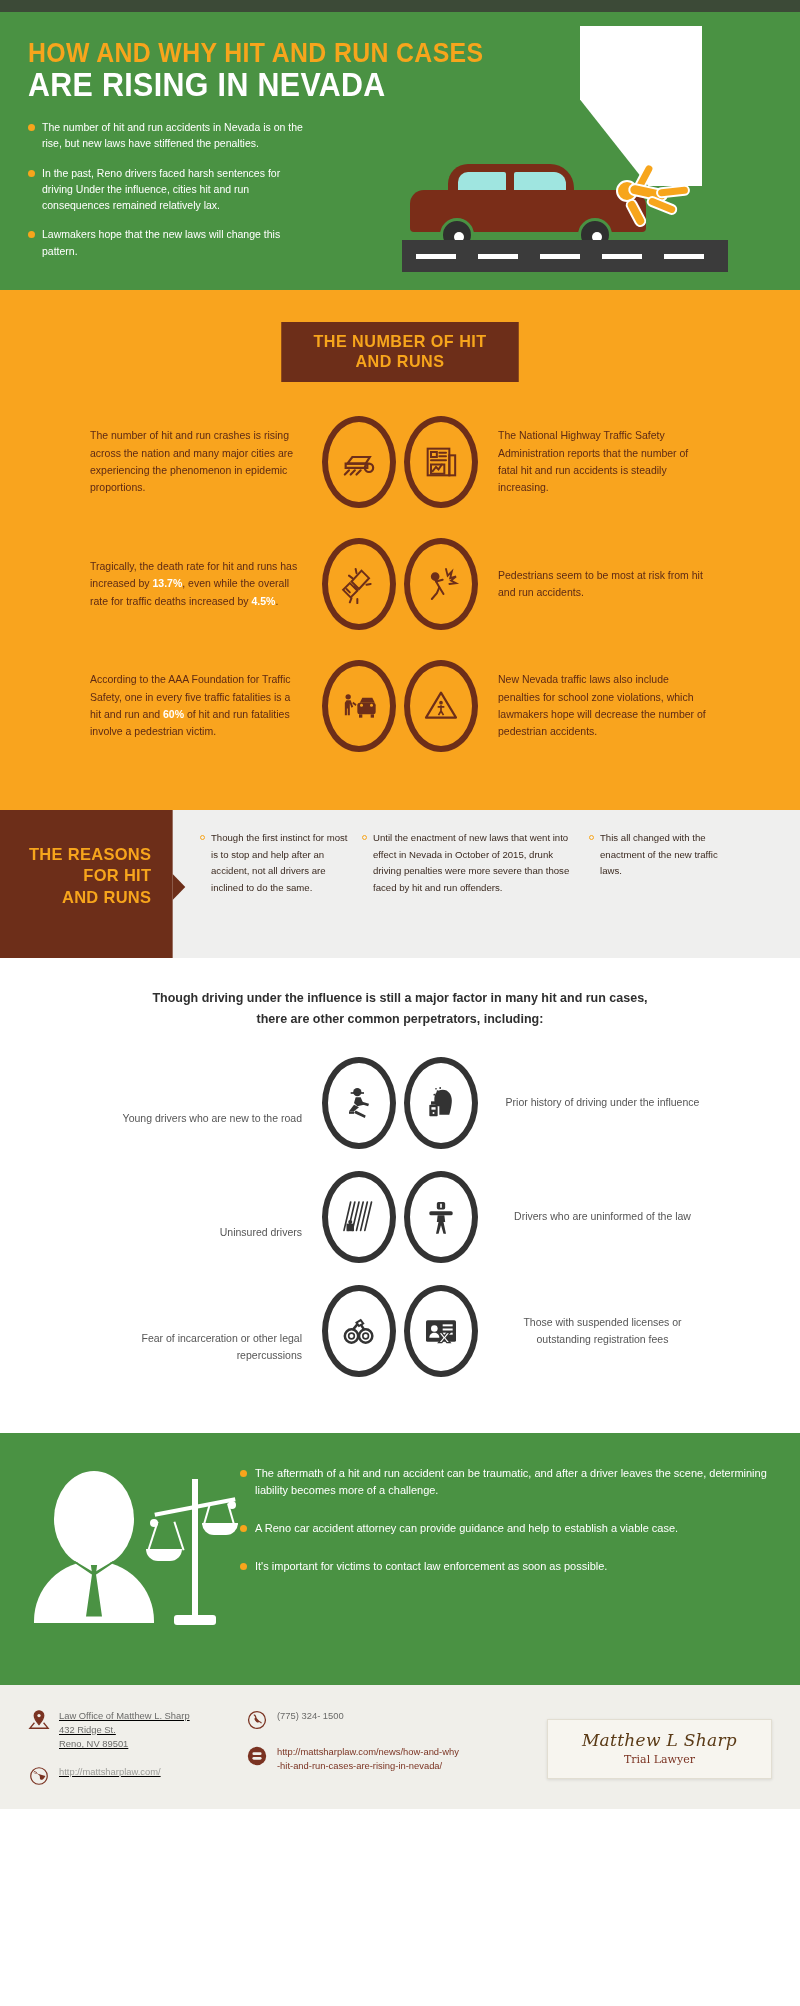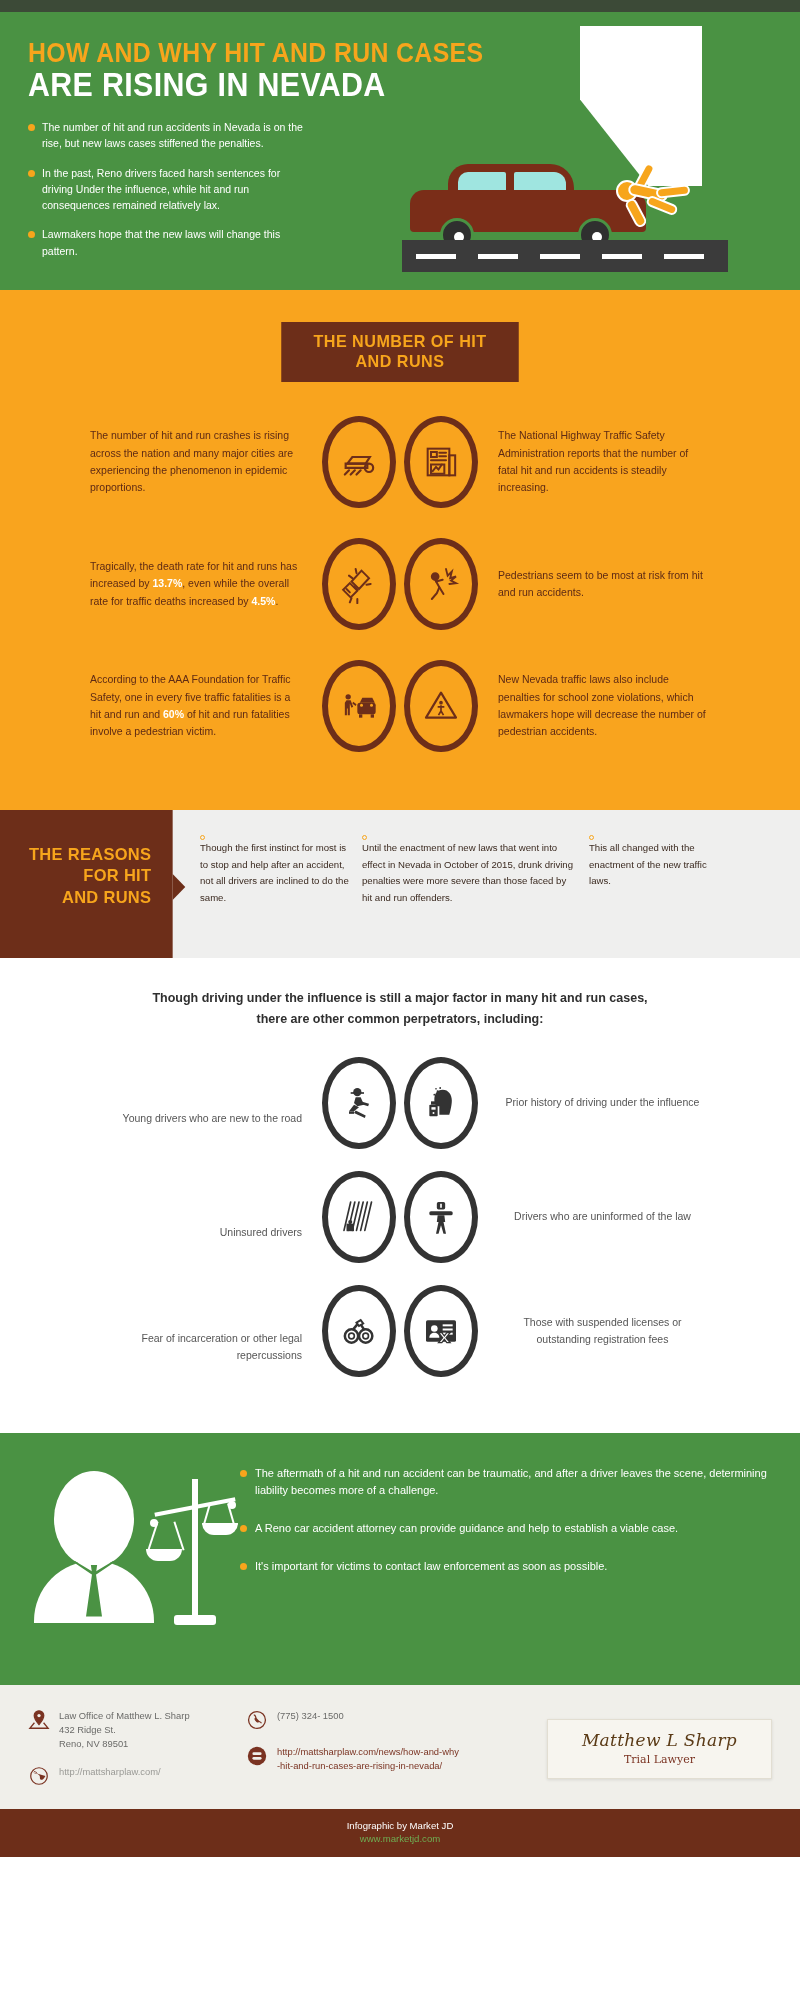--- a/index.html
+++ b/index.html
@@ -112,21 +112,21 @@
     font-size:17px; line-height:1.25; text-align:right;
     padding:34px 22px 0 10px; position:relative; letter-spacing:.3px;
     transform:scaleX(.97); transform-origin:left center;
   }
   .rlabel::after {
     content:""; position:absolute; right:-13px; top:64px;
     border-top:13px solid transparent; border-bottom:13px solid transparent;
     border-left:13px solid #6d2e19;
   }
   .rcols { flex:1; display:flex; padding:20px 16px 0 22px; gap:12px; }
-  .rcol { display:flex; font-size:9.6px; color:#3b2a20; line-height:1.72;flex-direction:column; }
+  .rcol { display:flex; font-size:9.6px; color:#3b2a20; line-height:1.72; }
   .rcol .rd {
     width:5px;height:5px;border-radius:50%;border:1.6px solid #f7a51c;
     flex:0 0 5px; margin-top:5px; margin-right:6px; background:transparent;
   }
   .rcol.c1 { width:150px; } .rcol.c2 { width:215px; } .rcol.c3 { width:130px; }
 
   
   .white { background:#ffffff; padding:30px 0 34px; }
   .white h2 {
     text-align:center; font-size:12.5px; font-weight:bold; color:#2f2f2f;
@@ -176,21 +176,21 @@
   .sc-str { position:absolute; width:2px; background:#fff; }
   .sc-knob{ position:absolute; width:8px;height:8px;border-radius:50%;background:#fff; }
   .g2list { flex:1; padding-top:4px; }
   .g2b { display:flex; margin-bottom:20px; }
   .g2b .dot { width:7px;height:7px;border-radius:50%;background:#f7a51c;flex:0 0 7px;margin-top:5px;margin-right:8px; }
   .g2b .txt { color:#fff; font-size:11px; line-height:1.62; }
 
   
   .contact { background:#f0efea; padding:24px 28px 22px; display:flex; }
   .cgroup { display:flex; flex-direction:column; gap:14px; }
-  .cgroup.c1 { width:218px; }
+  .cgroup.c1 { width:218px;text-decoration:underline; }
   .cgroup.c2 { width:250px; }
   .citem { display:flex; gap:9px; align-items:flex-start; }
   .citem .ci { width:22px; height:22px; flex:0 0 22px; }
   .citem .ci svg { width:22px; height:22px; }
   .citem .ct { font-size:9.4px; color:#6a6a68; line-height:1.5; }
   .citem .ct.url { color:#9a9a96; }
   .citem .ct.link { color:#7a3322; }
   .sigwrap { flex:1; display:flex; justify-content:flex-end; align-items:flex-start; padding-top:10px; }
   .sig {
     background:#f7f5ef; border:1px solid #e2ded2; padding:10px 34px 12px;
@@ -215,25 +215,25 @@
   <div class="topbar"></div>
 
   <div class="hero">
     <h1>
       <span class="l1">HOW AND WHY HIT AND RUN CASES</span>
       <span class="l2">ARE RISING IN NEVADA</span>
     </h1>
     <div class="hero-bullets">
       <div class="hb">
         <span class="dot"></span>
-        <span class="txt">The number of hit and run accidents in Nevada is on the rise, but new laws cases stiffened the penalties.</span>
+        <span class="txt">The number of hit and run accidents in Nevada is on the rise, but new laws have stiffened the penalties.</span>
       </div>
       <div class="hb">
         <span class="dot"></span>
-        <span class="txt">In the past, Reno drivers faced harsh sentences for driving Under the influence, while hit and run consequences remained relatively lax.</span>
+        <span class="txt">In the past, Reno drivers faced harsh sentences for driving Under the influence, cities hit and run consequences remained relatively lax.</span>
       </div>
       <div class="hb">
         <span class="dot"></span>
         <span class="txt">Lawmakers hope that the new laws will change this pattern.</span>
       </div>
     </div>
 
     <div class="hero-art">
       <div class="nv-state"></div>
       <div class="car">
@@ -531,18 +531,14 @@
     </div>
 
     <div class="sigwrap">
       <div class="sig">
         <div class="nm">Matthew L Sharp</div>
         <div class="tl">Trial Lawyer</div>
       </div>
     </div>
   </div>
 
-  <div class="bottombar">
-    <div class="b1">Infographic by Market JD</div>
-    <div class="b2">www.marketjd.com</div>
-  </div>
 
 </div>
 
 </body></html>

